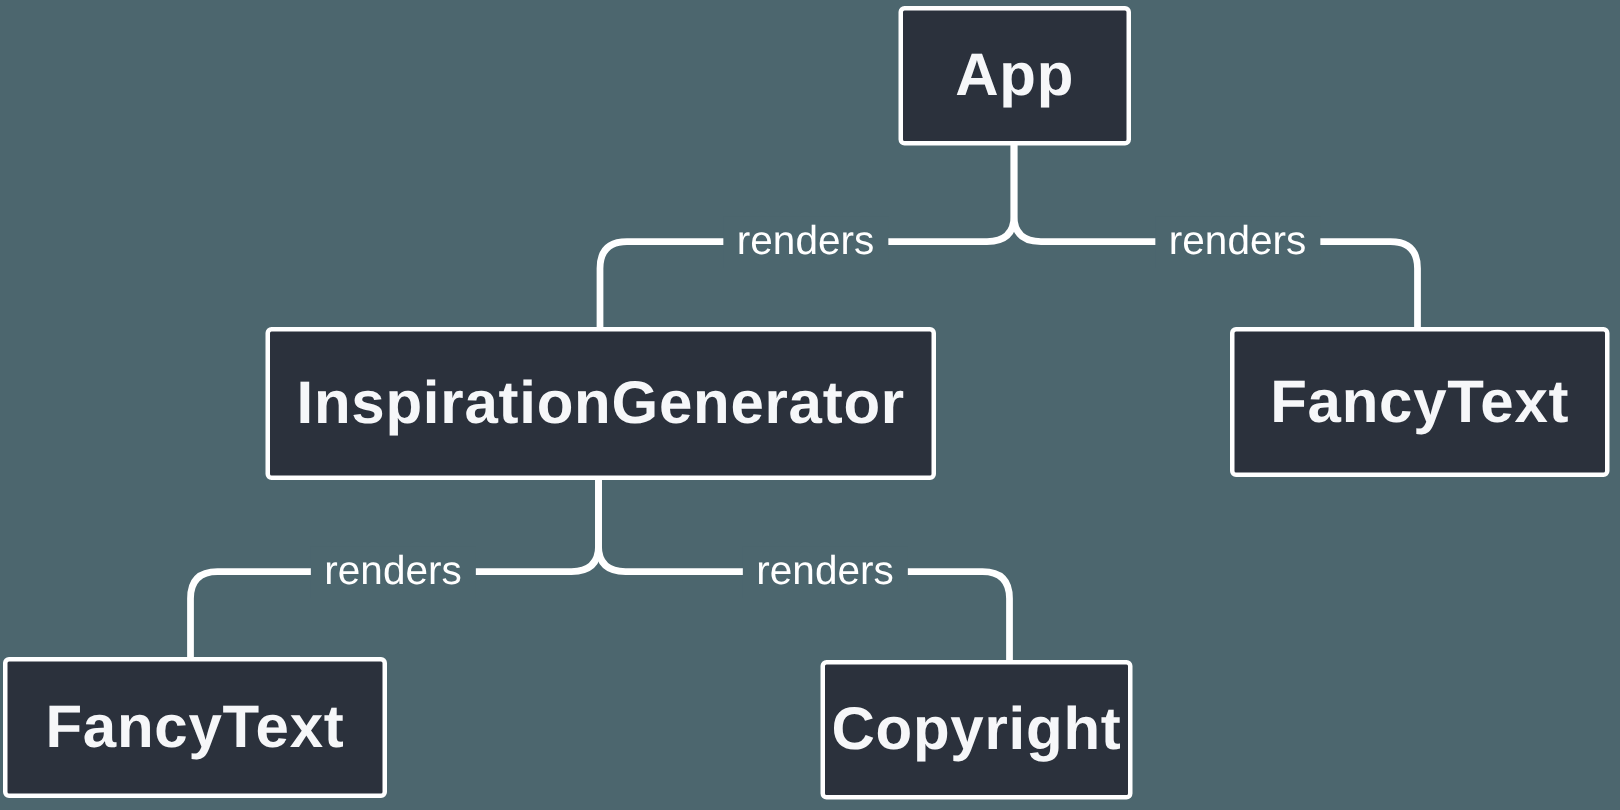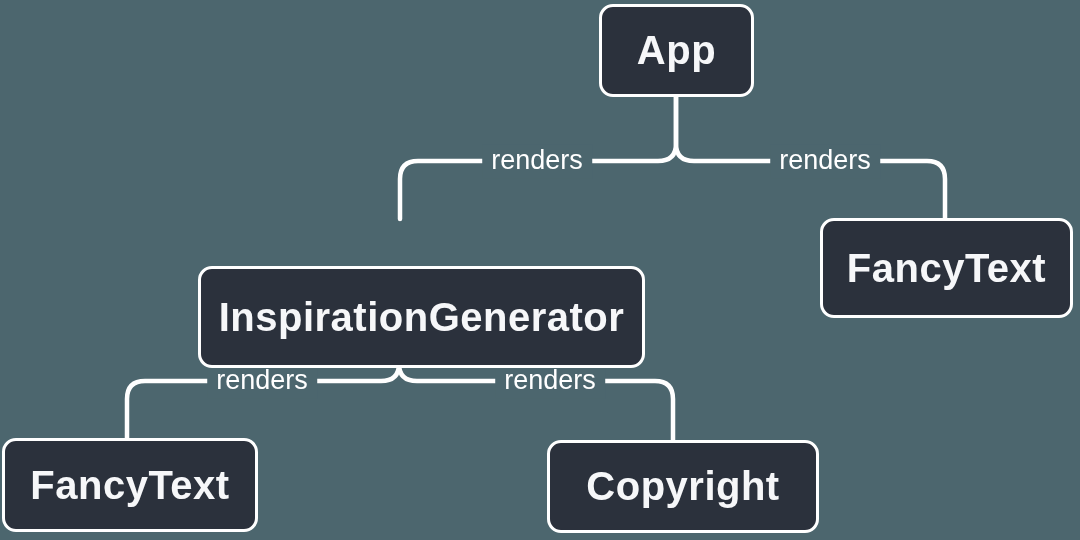--- a/index.html
+++ b/index.html
@@ -25,35 +25,35 @@
     fill: none;
     stroke: var(--line, #ffffff);
     stroke-width: 4.5;
     stroke-linecap: round;
   }
   .node {
     position: absolute;
     box-sizing: border-box;
     background: var(--node-fill, #2b313c);
     border: 3.5px solid var(--node-border, #ffffff);
-    border-radius: 14px;
+    border-radius: 4px;
     display: flex;
     align-items: center;
     justify-content: center;
     color: var(--node-text, #f6f7f9);
     font-size: 40px;
     font-weight: 600;
     letter-spacing: 0.5px;
     white-space: nowrap;
   }
   .node-app        { left: 599px; top: 4px;   width: 155px; height: 93px; }
-  .node-ig         { left: 198px; top: 218px; width: 447px; height: 102px; margin-top: 48px; }
+  .node-ig         { left: 177px; top: 218px; width: 447px; height: 102px; }
   .node-ft-right   { left: 820px; top: 218px; width: 253px; height: 100px; }
   .node-ft-left    { left: 2px;   top: 438px; width: 256px; height: 94px; }
-  .node-copyright  { left: 547px; top: 440px; width: 272px; height: 93px; }
+  .node-copyright  { left: 547px; top: 440px; width: 208px; height: 93px; }
   .edge-label {
     position: absolute;
     transform: translate(-50%, -50%);
     background: var(--background, #4c666e);
     color: var(--edge-label-text, #ffffff);
     font-size: 27px;
     font-weight: normal;
     padding: 2px 9px;
     white-space: nowrap;
     line-height: 1.1;

